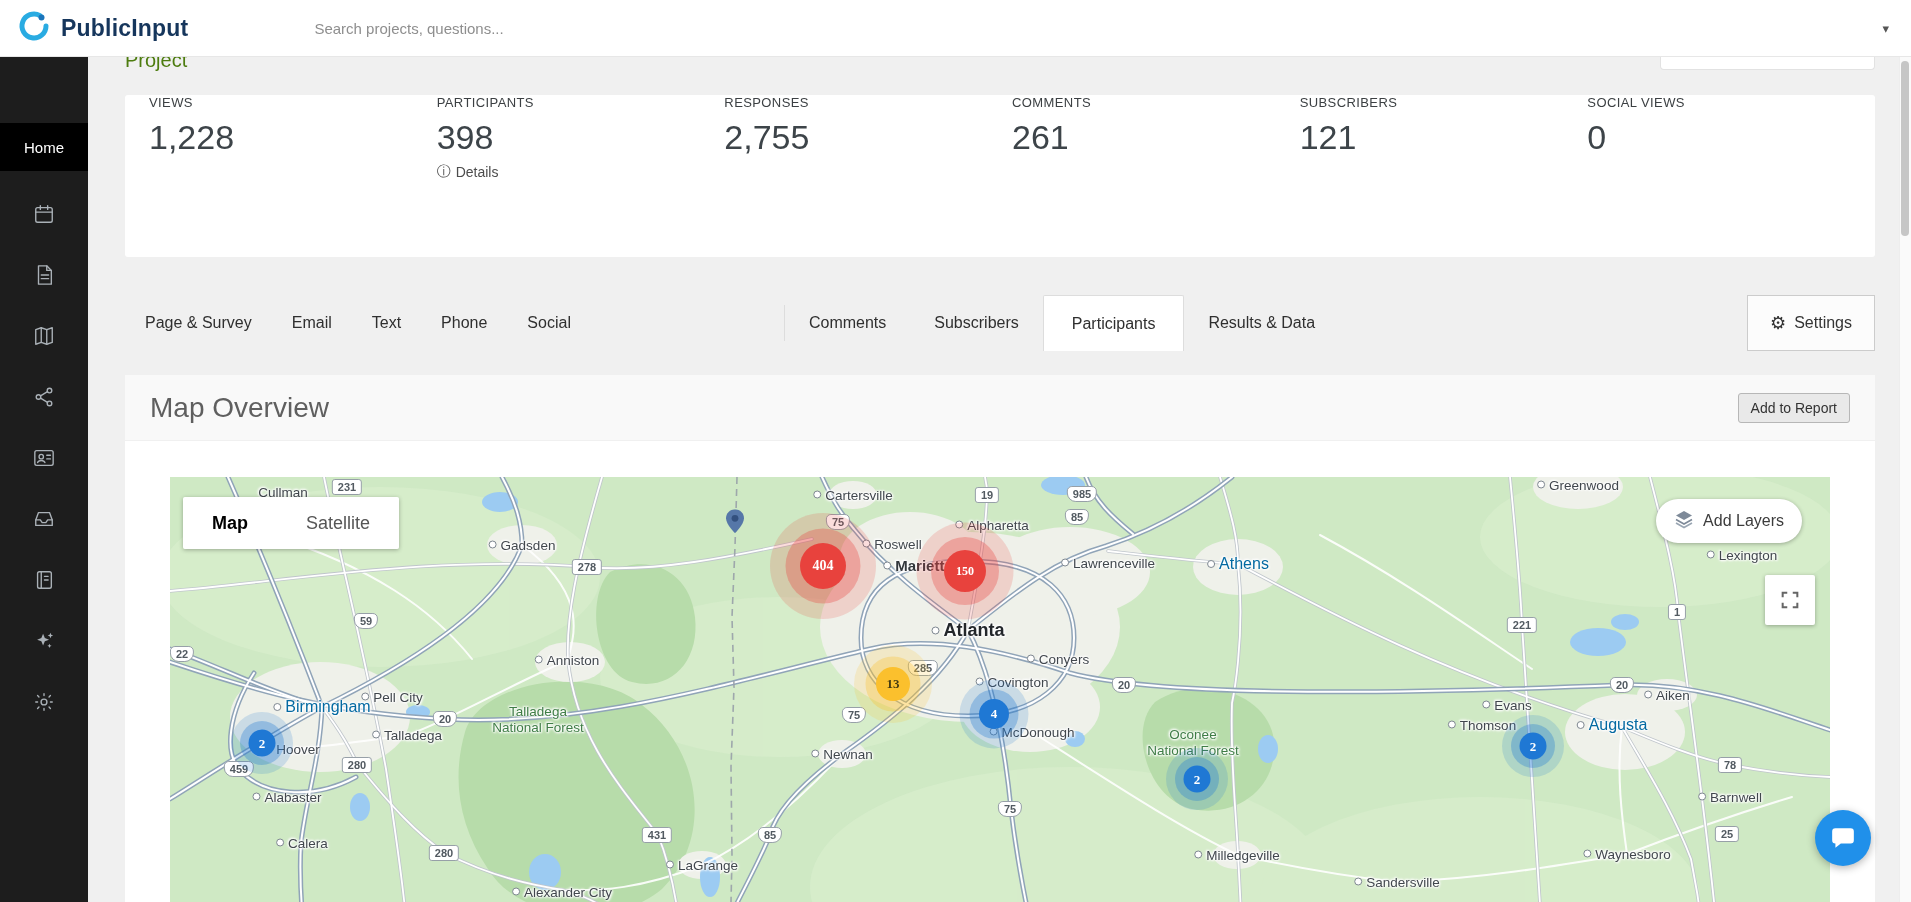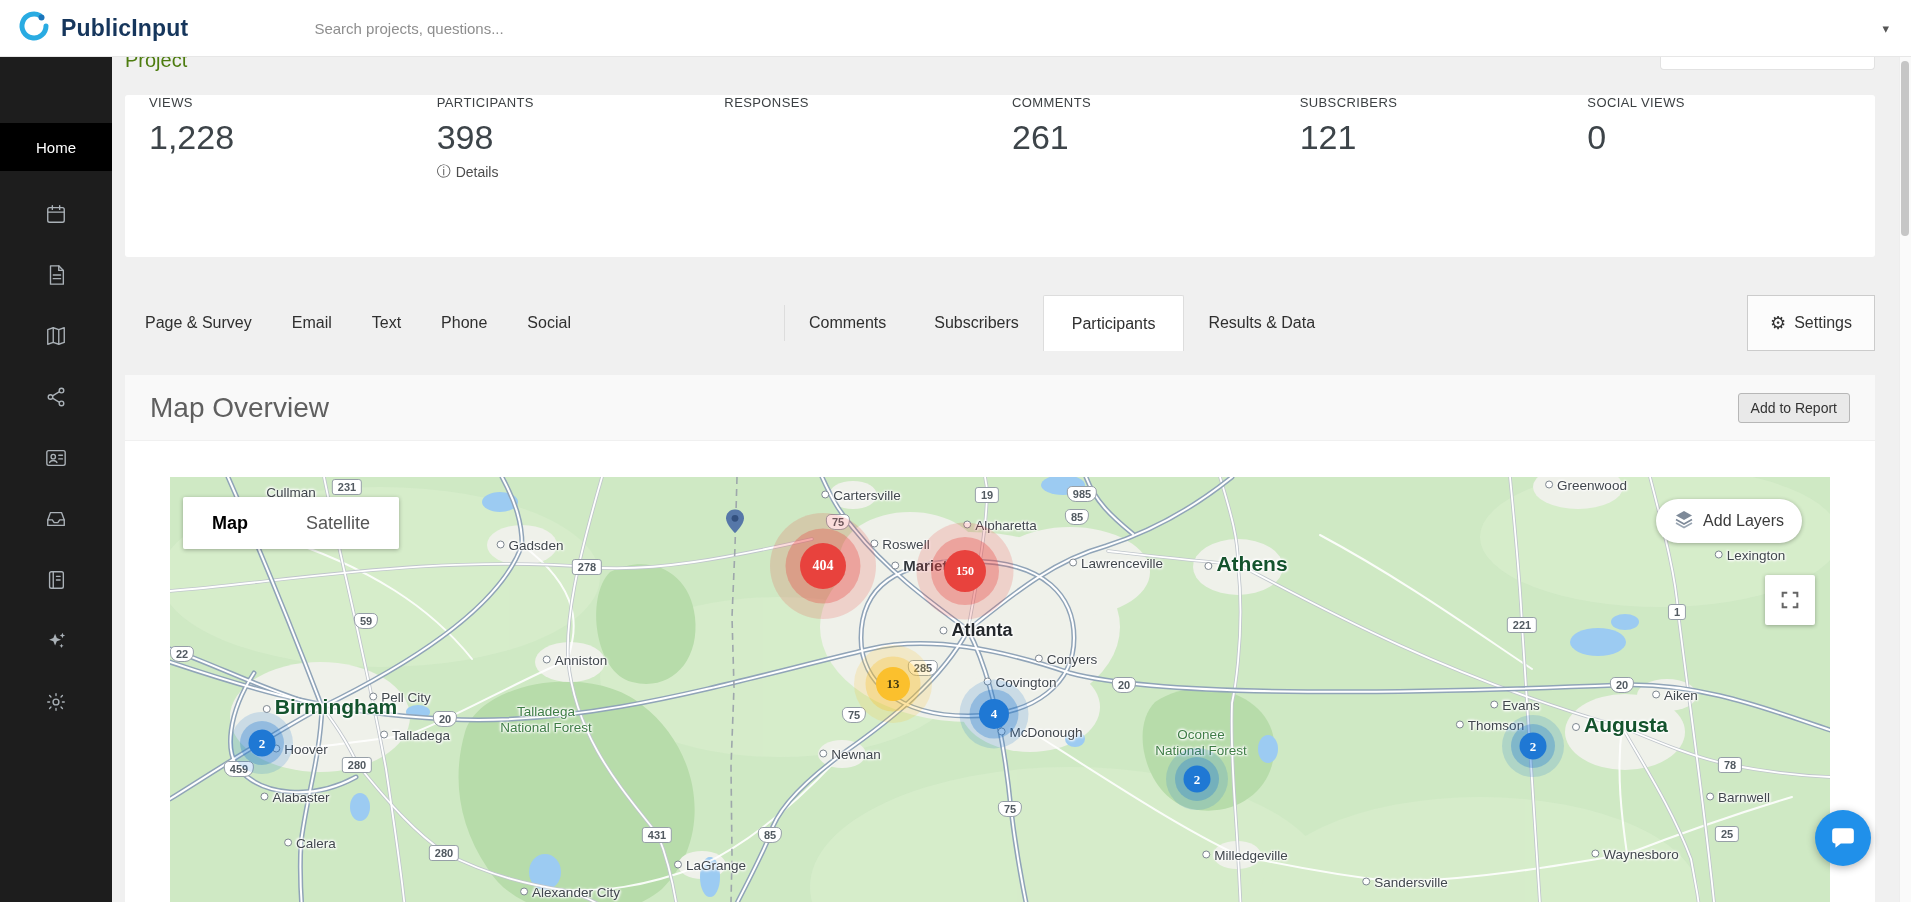--- a/index.html
+++ b/index.html
@@ -13,21 +13,21 @@
   .brand { display:flex; align-items:center; gap:10px; padding-left:17px; }
   .brand-text { font-size:23px; color:#16365c; letter-spacing:.2px; }
   .brand-text .b1 { font-weight:700; }
   .brand-text .b2 { font-weight:700; }
   .search-input { margin-left:126px; width:720px; border:none; outline:none;
     font-size:15px; color:#333; background:transparent; font-family:"Liberation Sans",sans-serif;}
   .search-input::placeholder { color:#8e8e8e; }
   .top-caret { margin-left:auto; margin-right:22px; color:#555; font-size:13px; cursor:pointer; }
 
   
-  .sidebar { position:fixed; top:57px; left:0; bottom:0; width:112px; background:#1d1d1d; z-index:40; }
+  .sidebar { position:fixed; top:57px; left:0; bottom:0; width:88px; background:#1d1d1d; z-index:40; }
   .home-item { margin-top:66px; height:48px; background:#000; color:#fff; font-size:15px;
     display:flex; align-items:center; justify-content:center; cursor:pointer; }
   .nav-list { margin-top:12px; }
   .nav-item { height:61px; display:flex; align-items:center; justify-content:center; cursor:pointer; }
   .nav-item svg { stroke:#aab1b7; fill:none; stroke-width:1.5; stroke-linecap:round; stroke-linejoin:round; }
   .nav-item svg.filled { fill:#aab1b7; stroke:none; }
 
   
   .content { position:absolute; top:57px; left:100px; width:1811px; height:845px; background:#f0f0f0; z-index:10; }
   .section-label { margin:-8px 0 0 25px; height:20px; font-size:20px; color:#4d7c0f; }
@@ -58,25 +58,25 @@
   .panel-title { font-size:28px; color:#5f5f5f; font-weight:400; }
   .add-report-btn { font-size:14px; color:#333; background:#e9e9e9; border:1px solid #b7b7b7;
     border-radius:3px; padding:6px 12px; cursor:pointer; font-family:"Liberation Sans",sans-serif; }
 
   .map-wrap { margin:36px 45px 0 45px; height:520px; position:relative; overflow:hidden; background:#cfe9c4; }
   .map-svg { position:absolute; left:0; top:0; }
   .overlay { position:absolute; inset:0; }
 
   .map-label { position:absolute; transform:translate(-50%,-50%); font-size:13.5px; color:#41474d;
     white-space:nowrap; z-index:2;
-    text-shadow:0 0 2px #fff,0 0 3px #fff,0 0 4px #fff,1px 1px 2px #fff,-1px -1px 2px #fff;margin-left:8px; }
+    text-shadow:0 0 2px #fff,0 0 3px #fff,0 0 4px #fff,1px 1px 2px #fff,-1px -1px 2px #fff; }
   .map-label.dot::before { content:''; display:inline-block; width:6px; height:6px; border:1.5px solid #7e8790;
     background:#fff; border-radius:50%; margin-right:4px; vertical-align:1px; }
   .map-label.city { font-size:15px; font-weight:bold; color:#33383d; }
-  .map-label.city-lg { font-size:21px; font-weight:bold; color:#14532d; }
+  .map-label.city-lg { font-size:16px; font-weight:normal; color:#0369a1; }
   .map-label.city-xl { font-size:18px; font-weight:bold; color:#23272b; }
   .map-label.forest { color:#3f7d46; font-size:13.5px; text-align:center; white-space:pre-line; line-height:1.2; }
 
   .shield { position:absolute; transform:translate(-50%,-50%); background:#fff; border:1px solid #97a0a8;
     color:#525a61; font-size:11px; font-weight:bold; padding:1px 5px; border-radius:3px; z-index:2; }
   .shield.i { border-radius:5px 5px 9px 9px; }
 
   .cluster { position:absolute; width:0; height:0; z-index:5; cursor:pointer; }
   .cluster .ring, .cluster .core { position:absolute; left:0; top:4px; transform:translate(-50%,-50%); border-radius:50%;font-family:Liberation Serif, serif; }
   .cluster .ring.r1 { opacity:.18; }
@@ -215,20 +215,21 @@
     <div class="stat">
       <div class="stat-label">PARTICIPANTS</div>
       <div class="stat-value">398</div>
       <div class="stat-details">
         <span>ⓘ</span>
         <span>Details</span>
       </div>
     </div>
     <div class="stat">
       <div class="stat-label">RESPONSES</div>
+      <div class="stat-value">2,755</div>
     </div>
     <div class="stat">
       <div class="stat-label">COMMENTS</div>
       <div class="stat-value">261</div>
     </div>
     <div class="stat">
       <div class="stat-label">SUBSCRIBERS</div>
       <div class="stat-value">121</div>
     </div>
     <div class="stat">

